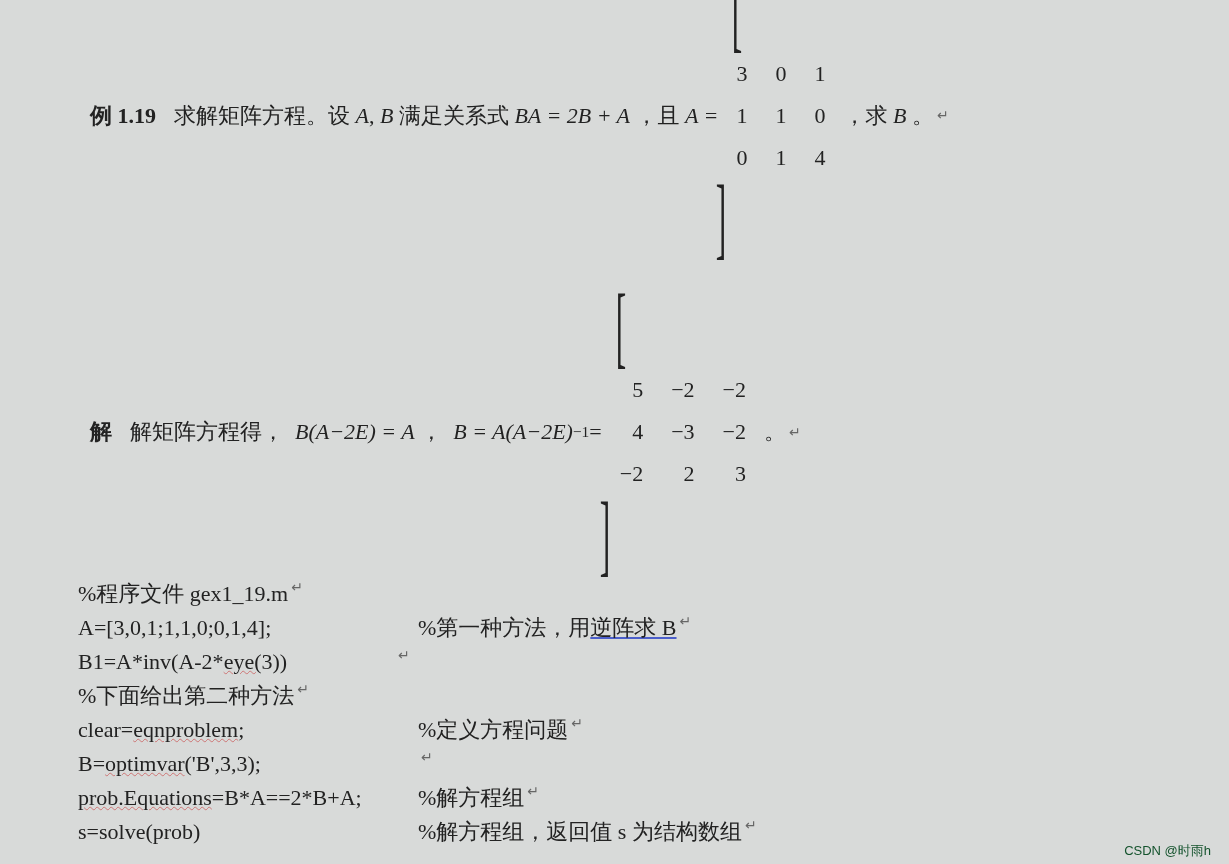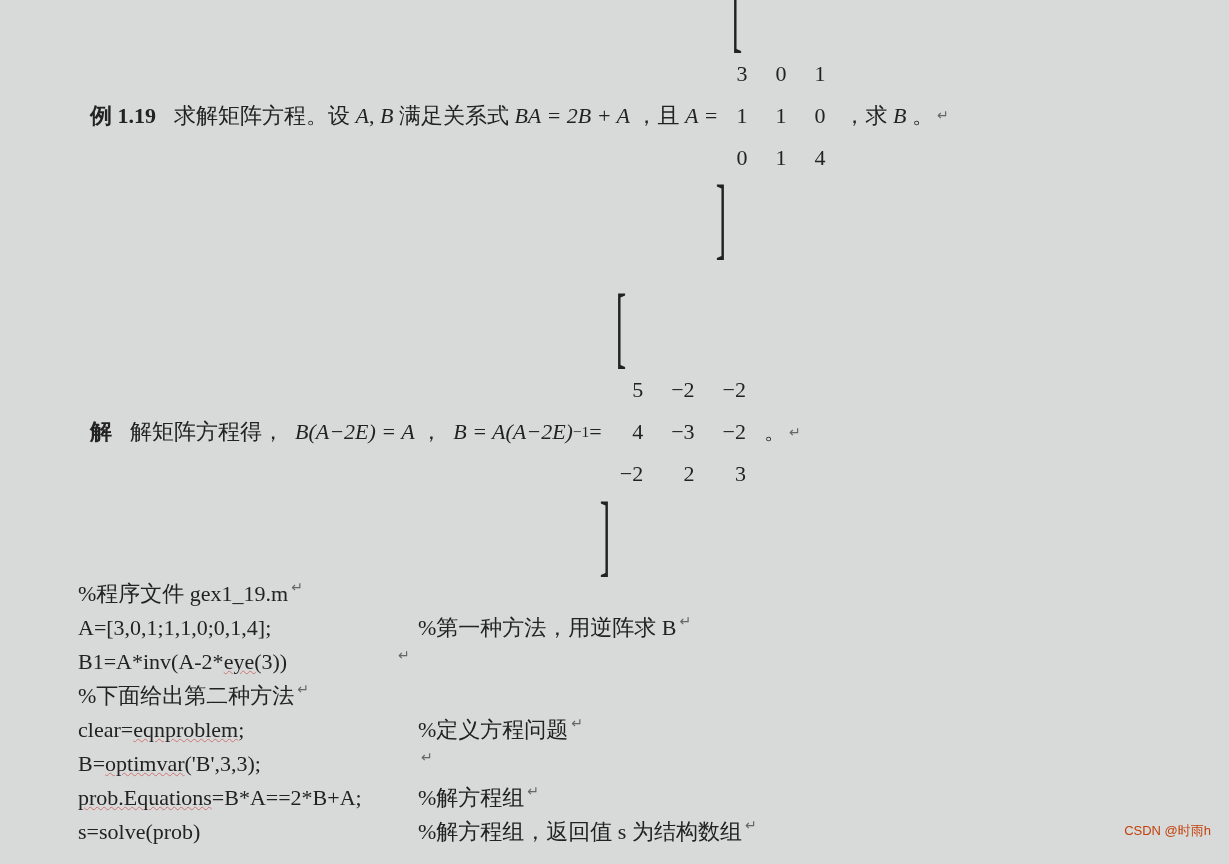--- a/index.html
+++ b/index.html
@@ -24,24 +24,24 @@
   .row { display: flex; align-items: flex-start; }
   .indent { padding-left: 48px; }
   .code-col { display: inline-block; min-width: 340px; }
   .matrix { display: inline-block; vertical-align: middle; margin: 0 4px; }
   .matrix table { border-collapse: collapse; }
   .matrix td { padding: 4px 14px; text-align: right; font-family: "Times New Roman", serif; }
   .bracket { display:inline-block; vertical-align:middle; font-size:90px; font-weight:100; line-height:0.9; transform: scaleX(0.35); position:relative; top:-2px;}
   .bl { margin-right:-16px;}
   .br { margin-left:-16px;}
   .under { text-decoration: underline wavy; text-decoration-color: rgba(200,60,60,0.6); text-decoration-thickness: 1px;}
-  .under-b { text-decoration-color: rgba(60,80,200,0.9);}
+  .under-b { text-decoration: underline; text-decoration-color: rgba(60,80,200,0.9);}
   .pil { display:inline-block; font-size:14px; color:#666; vertical-align:top; margin-left:3px; filter: blur(0.4px);}
   .sup { vertical-align: super; font-size: 0.7em; }
-  .watermark { position:absolute; right:18px; bottom:24px; font-size:13px; color:#c2410c; font-family: sans-serif;}
+  .watermark { position:absolute; right:18px; bottom:4px; font-size:13px; color:#14532d; font-family: sans-serif;}
   .flex-align { display:flex; align-items:center; flex-wrap:nowrap;}
 </style>
 </head>
 <body>
 
 <div class="page">
 
   <div class="flex-align" style="padding-left:48px; margin-top:-28px;">
     <span class="bold">例 1.19</span>
     <span style="width:18px;"></span>

